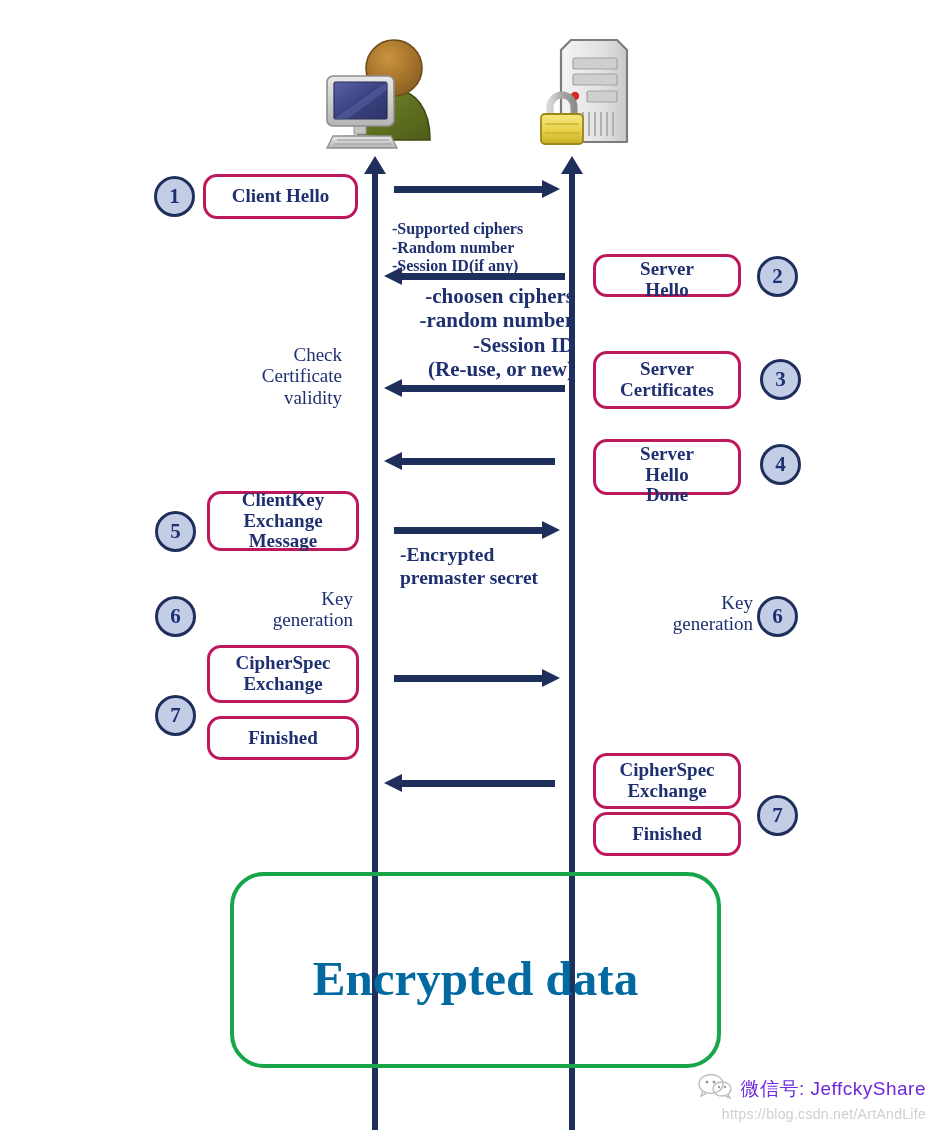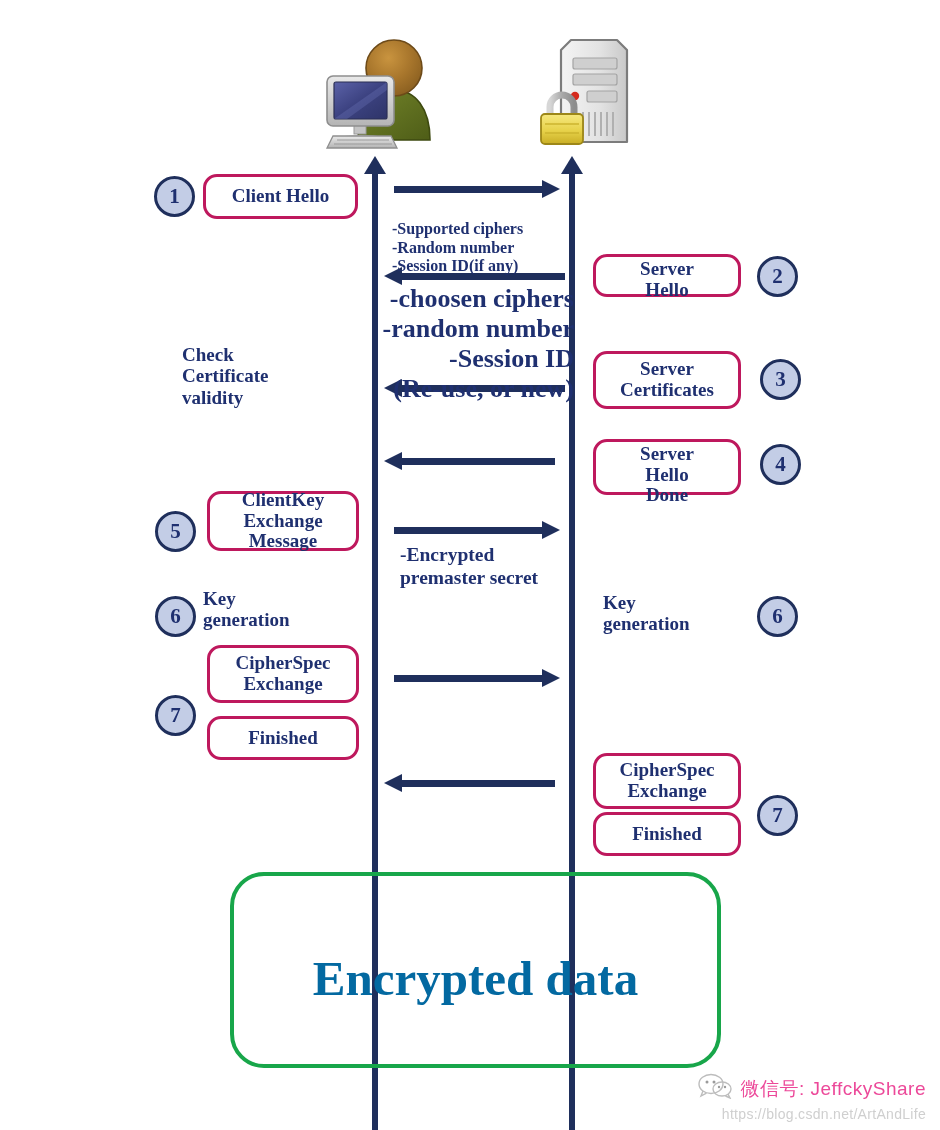--- a/index.html
+++ b/index.html
@@ -78,22 +78,22 @@
     display: flex;
     align-items: center;
     justify-content: center;
     z-index: 7;
   }
 
   
   .plain-label {
     position: absolute;
     color: #1f3070;
-    font-weight: bold;
-    text-align: left;
+    font-weight: normal;
+    text-align: right;
     line-height: 1.12;
     white-space: pre-line;
     z-index: 5;
   }
 
   
   .harrow {
     position: absolute;
     height: 7px;
     background: #1f2f5c;
@@ -150,21 +150,21 @@
     right: 14px;
     bottom: 8px;
     text-align: right;
     z-index: 20;
   }
   #watermark .wm-row {
     display: flex;
     align-items: center;
     justify-content: flex-end;
     gap: 8px;
-    color: #ec4899;
+    color: #6d28d9;
     font-family: "Liberation Sans", sans-serif;
     font-size: 19px;
     letter-spacing: 0.5px;
   }
   #watermark .wm-url {
     color: #cfcfcf;
     font-family: "Liberation Sans", sans-serif;
     font-size: 14px;
     margin-top: 2px;
     letter-spacing: 0.3px;
@@ -275,21 +275,21 @@
   <div class="step-circle" style="left:154px; top:176px; width:41px; height:41px; font-size:21px;">1</div>
   <div class="msgbox" style="left:203px; top:174px; width:155px; height:45px; font-size:19px;">
     <span>Client Hello</span>
   </div>
   <div class="harrow right" style="left:394px; top:186px; width:150px;"></div>
   <div class="mid-text" style="left:392px; top:220px; width:185px; font-size:16px;">-Supported ciphers
 -Random number
 -Session ID(if any)</div>
 
   <div class="harrow left" style="left:400px; top:273px; width:165px;"></div>
-  <div class="mid-text ralign" style="left:382px; top:284px; width:192px; font-size:26px;">-choosen ciphers
+  <div class="mid-text ralign" style="left:382px; top:284px; width:192px; font-size:21px;">-choosen ciphers
 -random number
 -Session ID
 (Re-use, or new)</div>
 
   <div class="msgbox overflow" style="left:593px; top:254px; width:148px; height:43px; font-size:19px;">
     <span>Server
 Hello</span>
   </div>
   <div class="step-circle" style="left:757px; top:256px; width:41px; height:41px; font-size:21px;">2</div>
 

